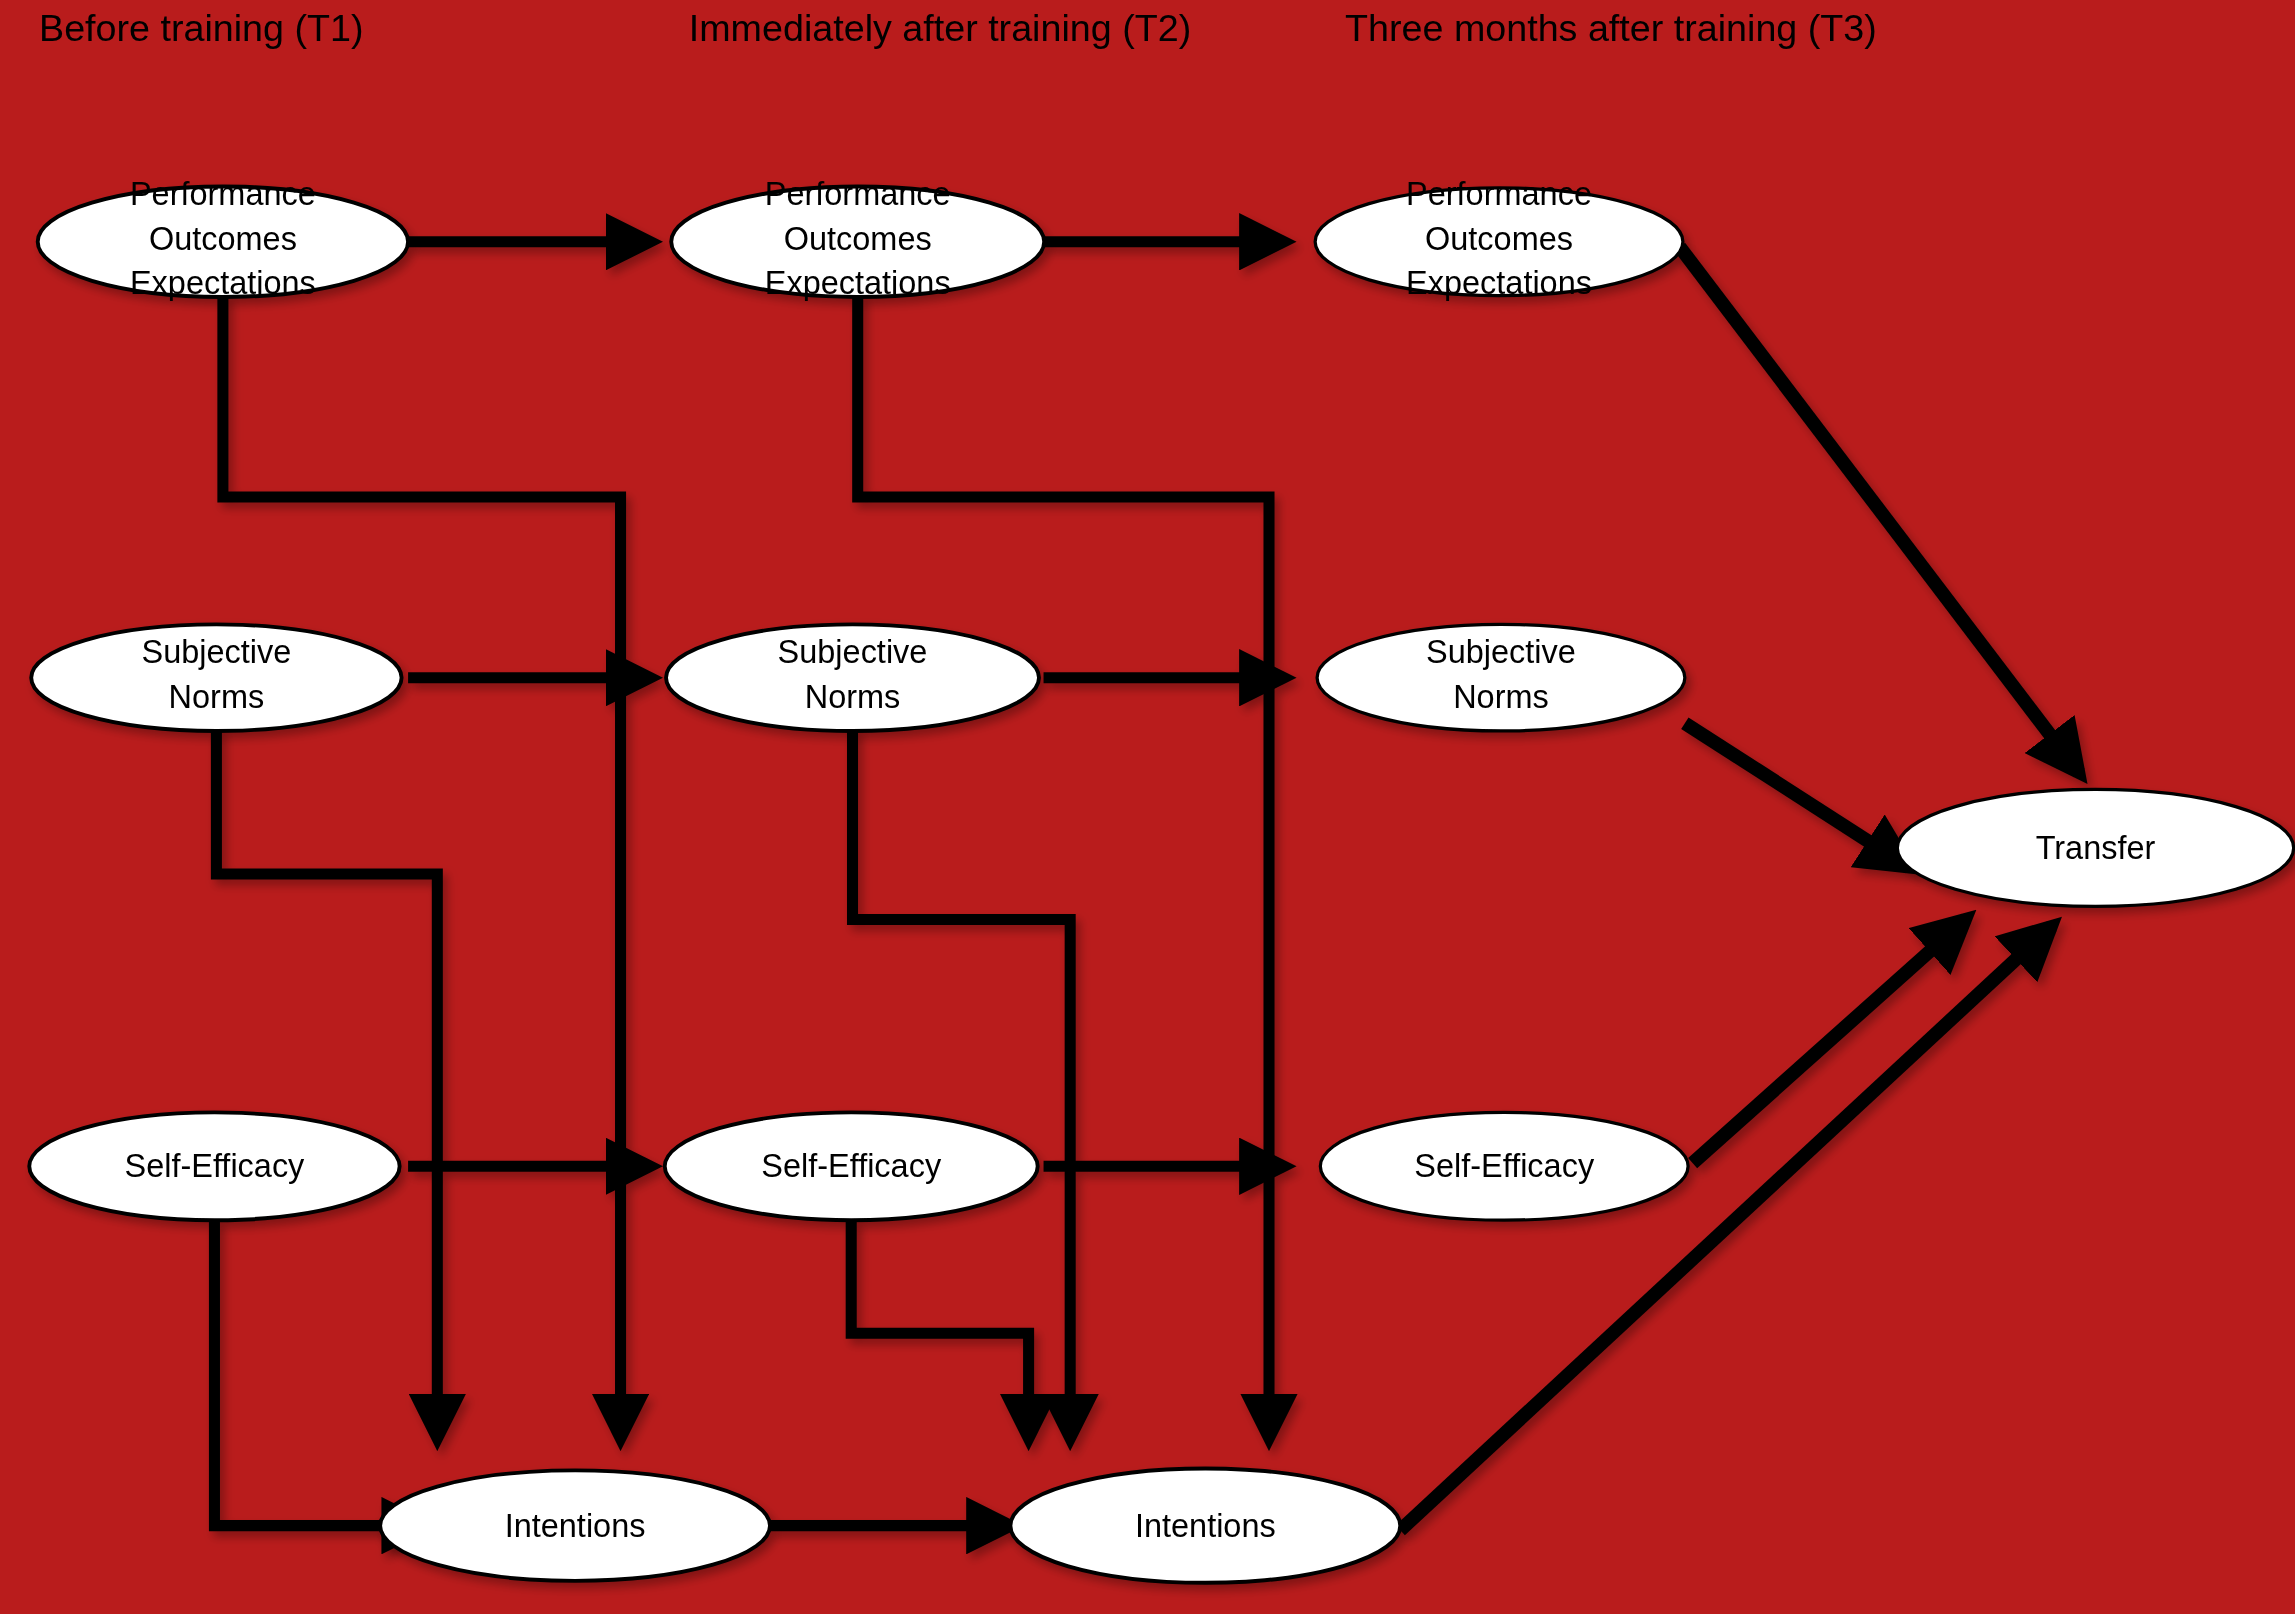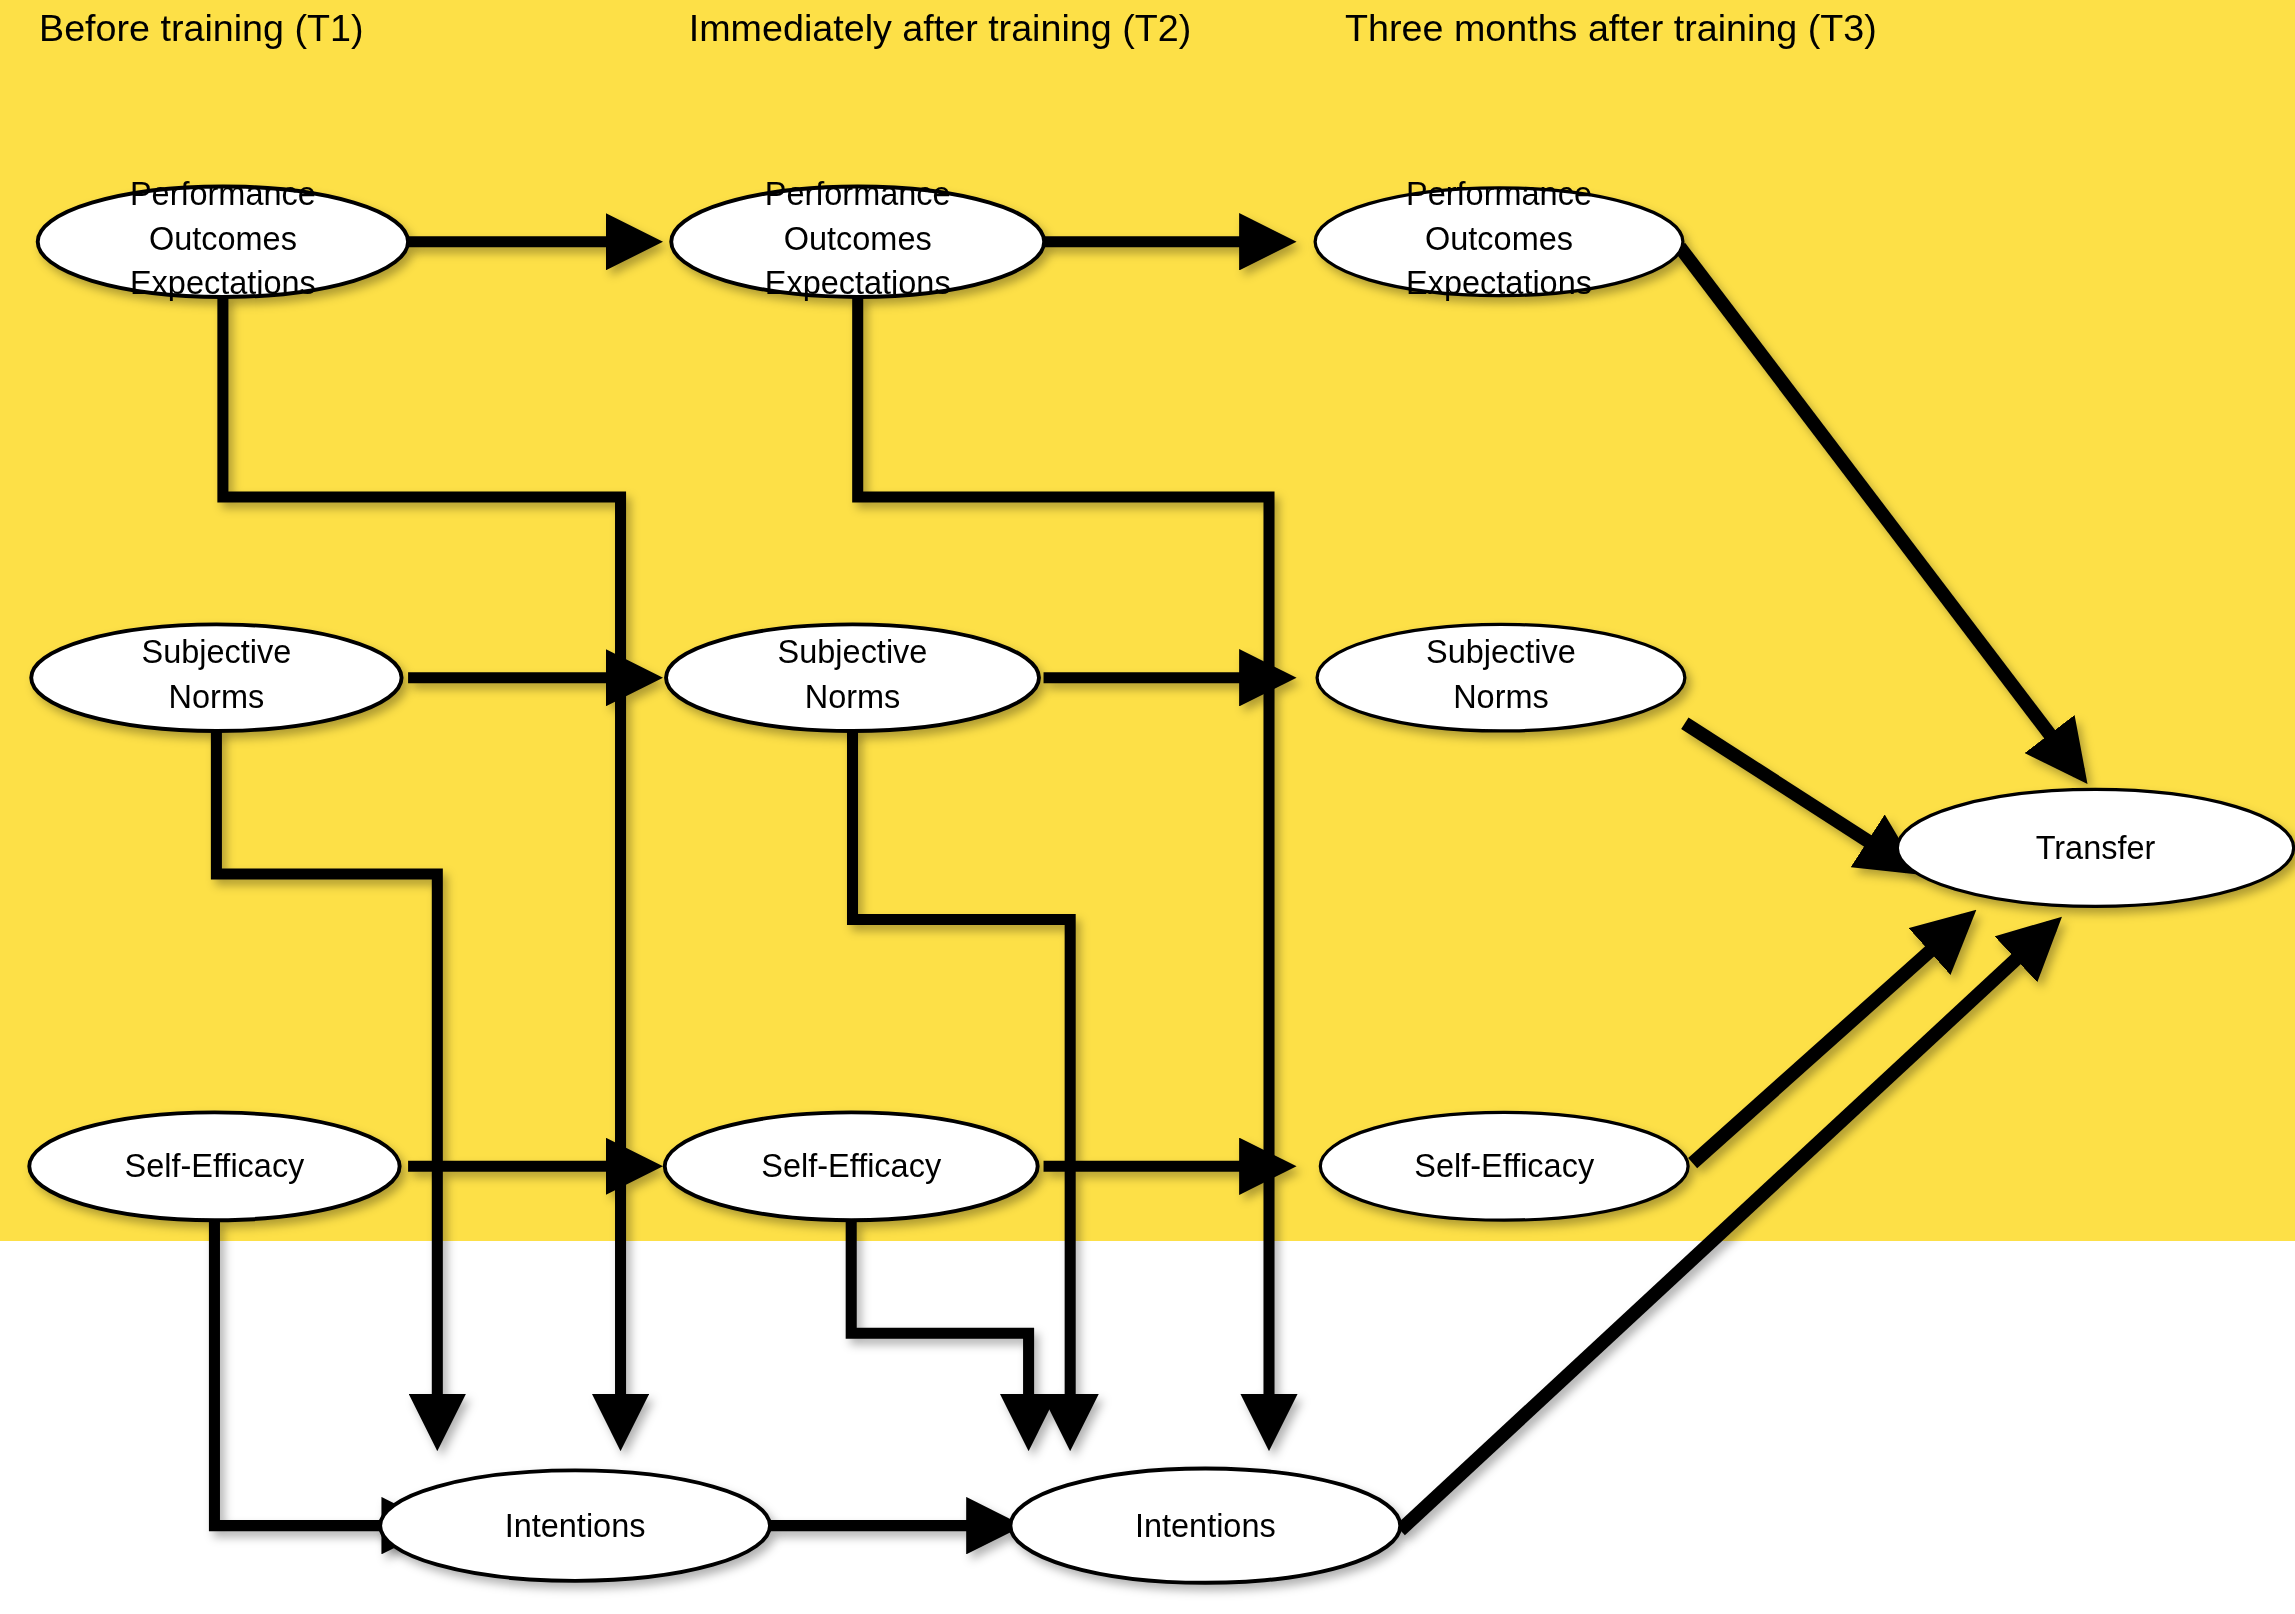--- a/index.html
+++ b/index.html
@@ -1,21 +1,21 @@
 <!DOCTYPE html>
 <html style="font-size:10.4px"><head>
 <meta charset="utf-8">
 <style>
   html,body{margin:0;padding:0;background:#ffffff;}
   body{
     width:2295px;height:1614px;
     font-family:"Liberation Sans","DejaVu Sans",sans-serif;
     overflow:hidden;
   }
-  #stage{position:relative;width:2295px;height:1241px;background:#fde047;}
+  #stage{position:relative;width:2295px;height:1614px;background:#b91c1c;}
   svg#diagram{position:absolute;left:0;top:0;width:2295px;height:1614px;display:block;}
   .tl-label{
     font-family:"Liberation Sans","DejaVu Sans",sans-serif;
     font-size:58px;
     fill:#000;
     dominant-baseline:middle;
   }
   .node-ell{
     fill:#ffffff;
     stroke:#000000;

